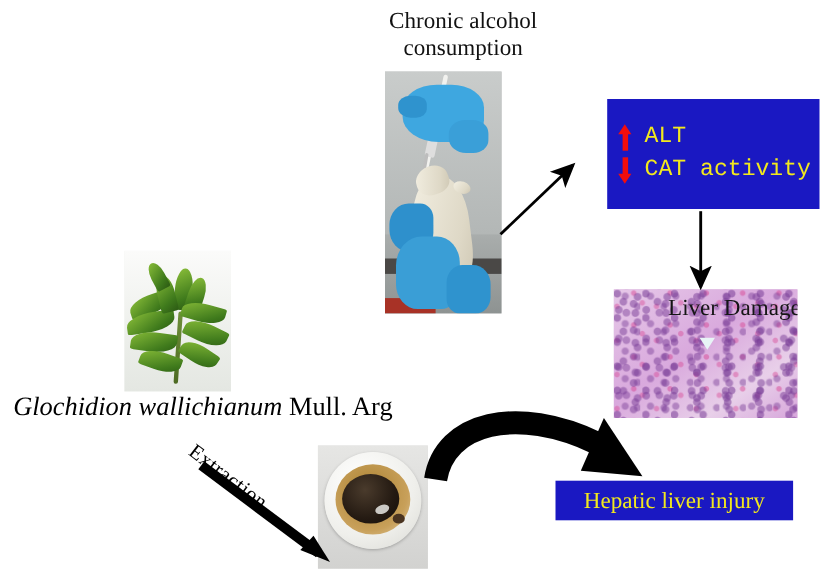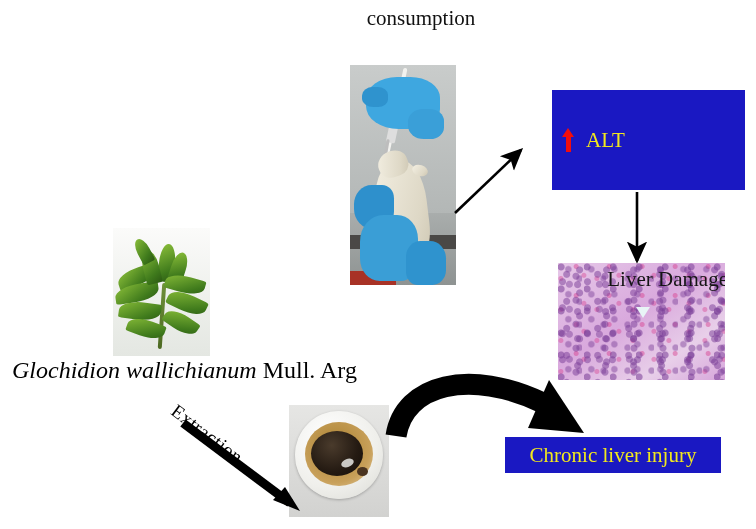--- a/index.html
+++ b/index.html
@@ -18,21 +18,21 @@
 
   #extraction-label{left:180px;top:400px;font-size:19px;
         transform:rotate(37deg);transform-origin:left top;
         letter-spacing:.5px;white-space:nowrap;}
 
   
   .bluebox{background:#1a18c2;color:#f2e81d;}
   #biomarker-box{left:552px;top:90px;width:193px;height:100px;
      display:flex;flex-direction:column;justify-content:center;
      padding-left:10px;box-sizing:border-box;}
-  .bio-row{display:flex;align-items:center;height:30px;}
+  .bio-row{display:flex;align-items:center;height:30px;font-family:Liberation Mono, monospace;}
   .bio-row .txt{font-size:21px;color:#f2e81d;margin-left:11px;
                 line-height:30px;white-space:nowrap;}
   .arrw{width:13px;height:24px;position:relative;flex:none;}
   .arrw i{position:absolute;left:4px;width:5px;background:#f20d0d;}
   .arrw.up i{top:7px;height:17px;}
   .arrw.up b{position:absolute;left:0;top:0;width:0;height:0;
      border-left:6.5px solid transparent;border-right:6.5px solid transparent;
      border-bottom:9px solid #f20d0d;}
   .arrw.dn i{top:0;height:17px;}
   .arrw.dn b{position:absolute;left:0;bottom:0;width:0;height:0;
@@ -113,20 +113,21 @@
      border-left:7px solid transparent;border-right:7px solid transparent;
      border-top:11px solid #e8f4f6;}
 
   svg.ov{position:absolute;left:0;top:0;width:756px;height:529px;
          pointer-events:none;}
 </style>
 </head>
 <body>
 
 <div class="abs" id="title">
+  <div>Chronic alcohol</div>
   <div>consumption</div>
 </div>
 
 <div class="abs photo" id="plant-photo">
   <div class="bg"></div>
   <div id="stem"></div>
   <div class="leaf" style="left:4px;top:40px;width:40px;height:17px;transform:rotate(-18deg);"></div>
   <div class="leaf" style="left:2px;top:56px;width:44px;height:18px;transform:rotate(-8deg);"></div>
   <div class="leaf" style="left:6px;top:74px;width:42px;height:18px;transform:rotate(8deg);"></div>
   <div class="leaf" style="left:14px;top:92px;width:38px;height:17px;transform:rotate(20deg);"></div>
@@ -163,41 +164,48 @@
 </div>
 
 <div class="abs bluebox" id="biomarker-box">
   <div class="bio-row">
     <span class="arrw up">
         <b></b>
         <i></i>
       </span>
     <span class="txt">ALT</span>
   </div>
+  <div class="bio-row">
+    <span class="arrw dn">
+        <i></i>
+        <b></b>
+      </span>
+    <span class="txt">CAT activity</span>
+  </div>
 </div>
 
 <div class="abs photo" id="histo-photo">
   <div class="hbg"></div>
   <div id="histo-label">Liver Damage</div>
   <div id="histo-marker"></div>
 </div>
 
 <div class="abs photo" id="dish-photo">
   <div class="tablebg"></div>
   <div class="dish"></div>
   <div class="resid"></div>
   <div class="extract"></div>
   <div class="shine"></div>
   <div class="clump"></div>
 </div>
 
 <div class="abs" id="extraction-label">Extraction</div>
 
 <div class="abs bluebox" id="improve-box">
-  <span>Chronic liver injury</span>
+  <span>Hepatic liver injury</span>
 </div>
 
 <svg class="ov" viewBox="0 0 756 529">
   <defs>
     <marker id="thin" markerWidth="9" markerHeight="9" refX="7.5" refY="4.5" orient="auto">
       <path d="M0,0.6 L8.6,4.5 L0,8.4 L2,4.5 Z" fill="#000"></path>
     </marker>
   </defs>
 
   <line x1="455" y1="213" x2="521" y2="150" stroke="#000" stroke-width="2.6" marker-end="url(#thin)"></line>

